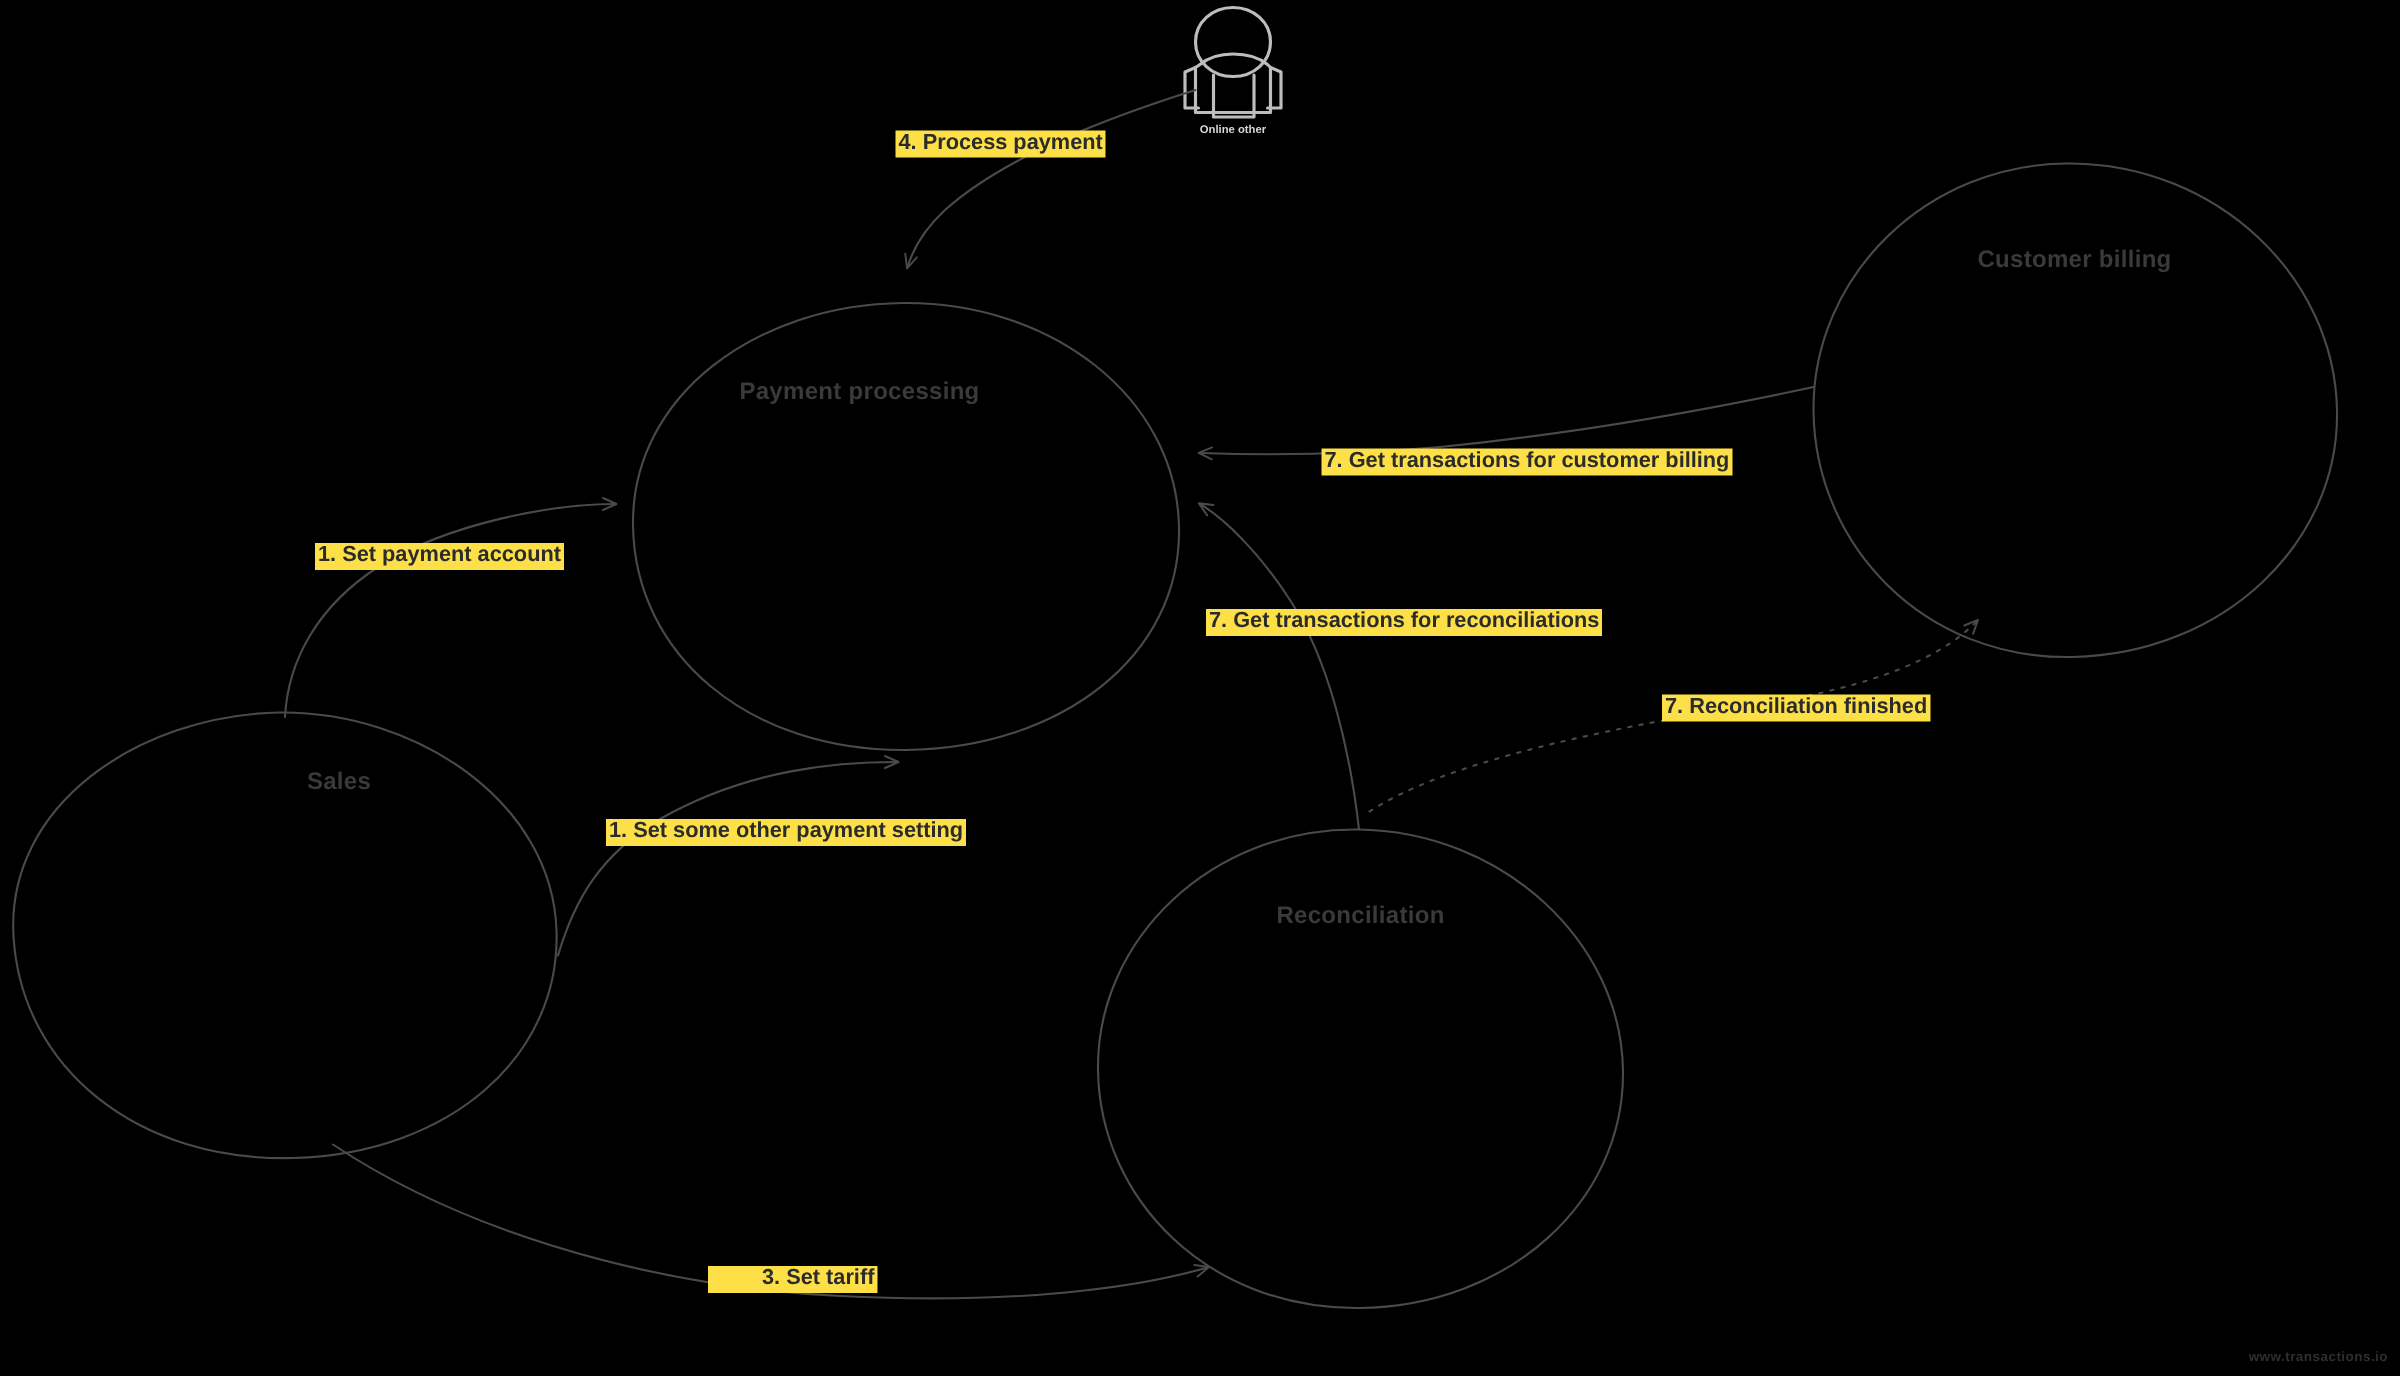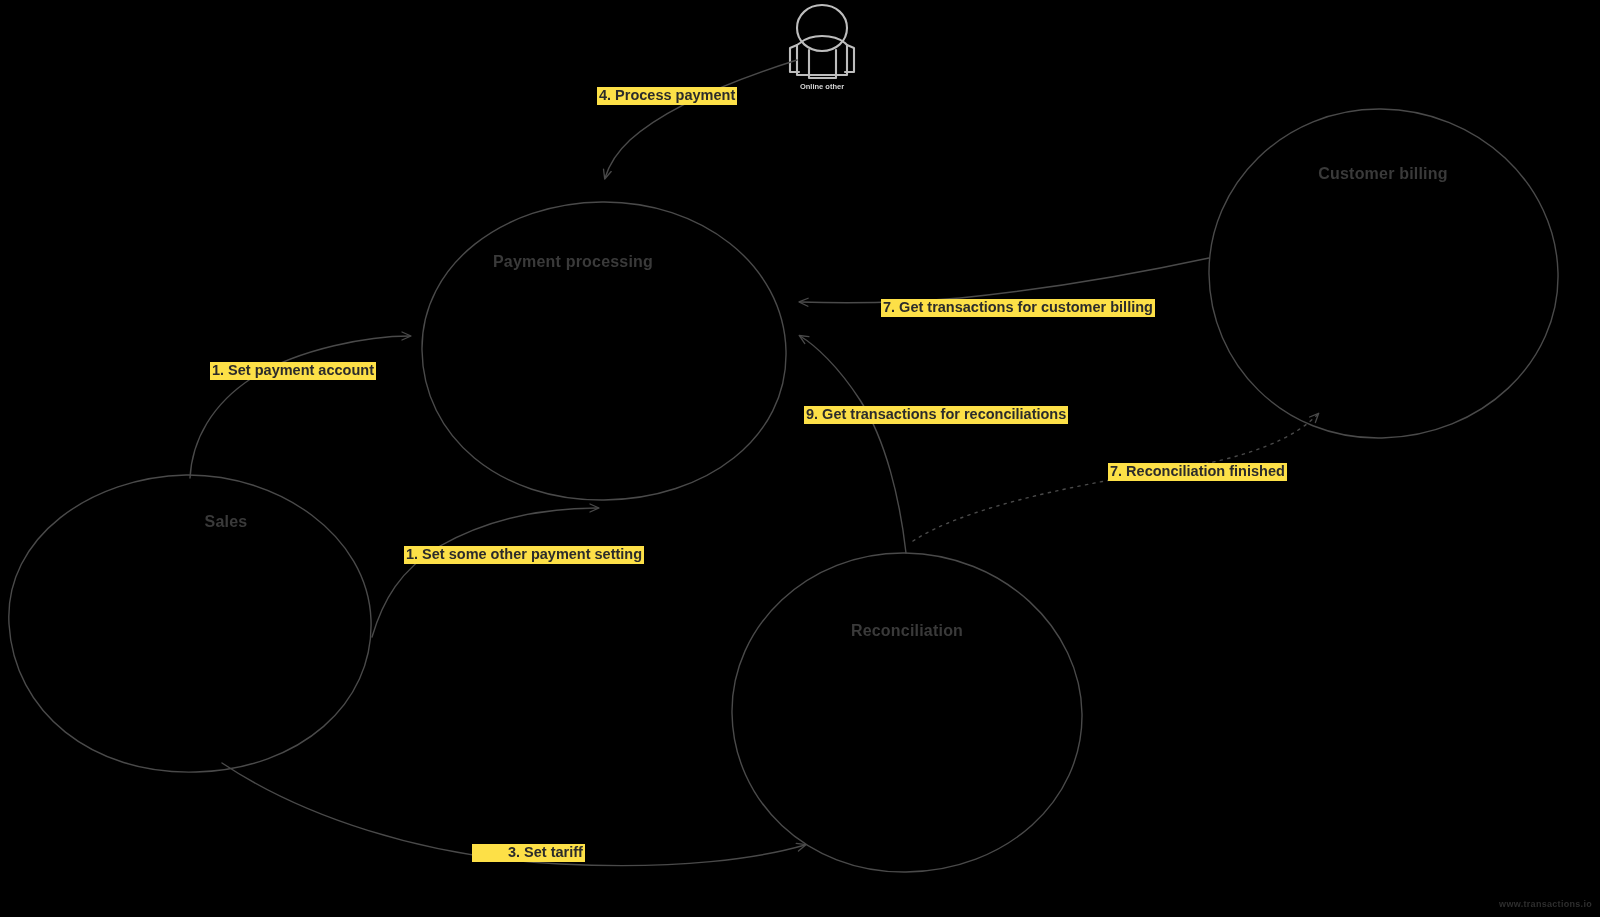--- a/index.html
+++ b/index.html
@@ -119,26 +119,26 @@
     <path d="M 906 553 C 900 500 886 440 860 400 C 838 366 815 345 800 336" marker-end="url(#arrow)"></path>
 
     <path d="M 1209 258 C 1130 275 1040 290 960 298 C 890 304 830 303 800 302" marker-end="url(#arrow)"></path>
 
     <path stroke-dasharray="2.2 5.4" d="M 913 541 C 960 510 1060 487 1170 470 C 1250 458 1295 438 1318 414" marker-end="url(#arrow)"></path>
   </g>
 </svg>
 
 <div class="node-label" style="left:190px; top:522px;margin-left:36px;">Sales</div>
 <div class="node-label" style="left:573px; top:250px;margin-top:12px;">Payment processing</div>
-<div class="node-label" style="left:907px; top:611px;margin-top:20px;">Reconciliation</div>
+<div class="node-label" style="left:907px; top:611px;">Reconciliation</div>
 <div class="node-label" style="left:1383px; top:174px;">Customer billing</div>
 
 <div class="actor-label" style="left:822px; top:86px;">Online other</div>
 
 <div class="edge-label" style="left:210px; top:371px;">1. Set payment account</div>
 <div class="edge-label" style="left:404px; top:555px;">1. Set some other payment setting</div>
 <div class="edge-label" style="left:472px; top:853px;padding-left:36px;">3. Set tariff</div>
 <div class="edge-label" style="left:597px; top:96px;">4. Process payment</div>
-<div class="edge-label" style="left:804px; top:415px;">9. Get transactions for reconciliations</div>
+<div class="edge-label" style="left:804px; top:415px;">7. Get transactions for reconciliations</div>
 <div class="edge-label" style="left:1108px; top:472px;">7. Reconciliation finished</div>
 <div class="edge-label" style="left:870px; top:308px;margin-left:11px;">7. Get transactions for customer billing</div>
 
 <div class="watermark">www.transactions.io</div>
 
 </body></html>

